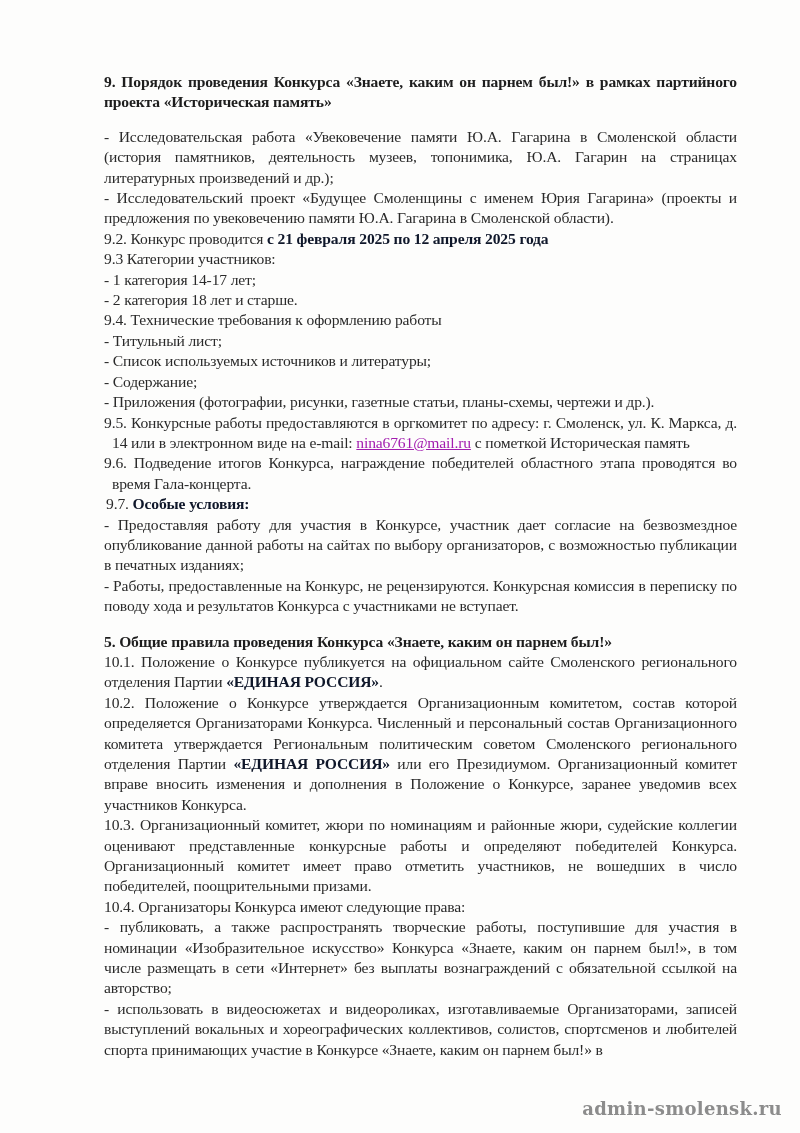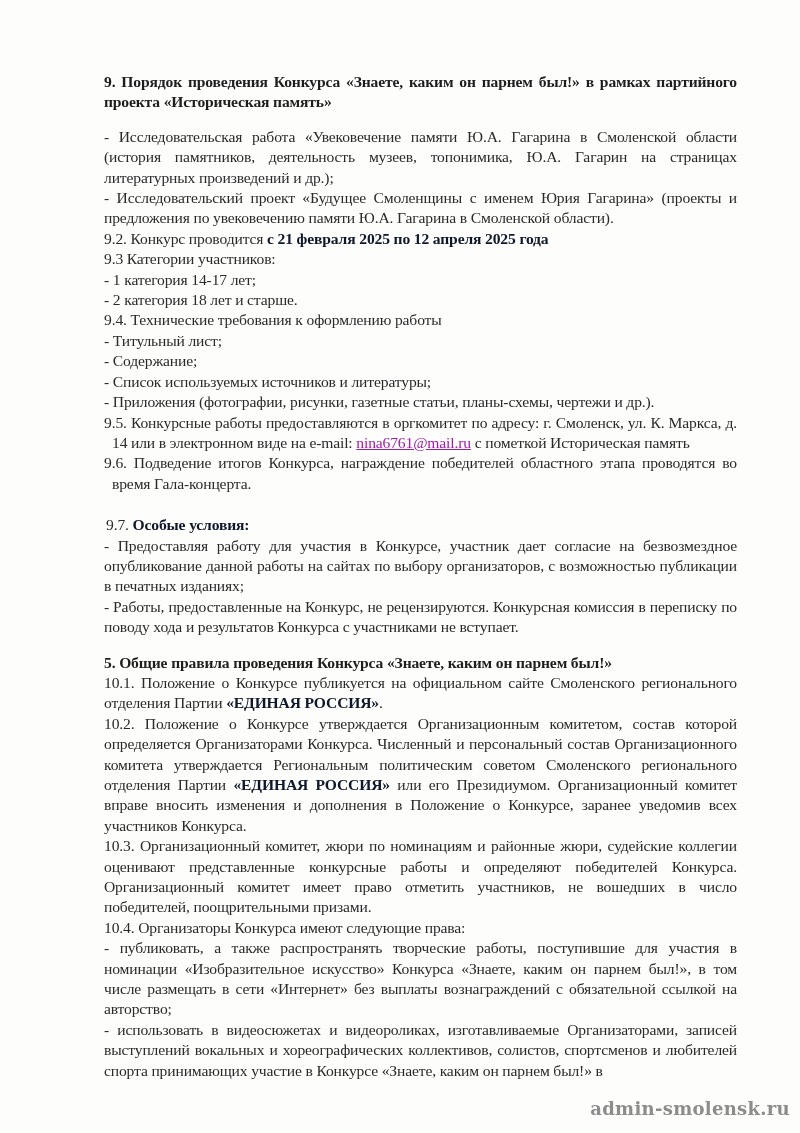--- a/index.html
+++ b/index.html
@@ -20,26 +20,26 @@
       font-size: 15.6px;
       line-height: 20.4px;
       letter-spacing: -0.15px;
     }
     .p { margin: 0; text-align: justify; }
     .last-left { text-align-last: left; }
     .heading { font-weight: bold; color: #1e1e1e; }
     .gap { height: 14px; }
     .gap2 { height: 15px; }
     .hang { padding-left: 8px; text-indent: -8px; }
-    .ind1 { padding-left: 2px; margin-top: 21px; }
+    .ind1 { padding-left: 2px; }
     b { font-weight: bold; color: #0f172a; }
     .email { text-decoration: underline; color: #a21caf; }
     .watermark {
       position: absolute;
-      right: 10px;
+      right: 18px;
       bottom: 14px;
       font-family: "DejaVu Serif", "Liberation Serif", serif;
       font-weight: bold;
       font-size: 18px;
       color: #8c8c8c;
       letter-spacing: 0.3px;
     }
   </style>
 </head>
 <body>
@@ -50,22 +50,22 @@
   <div class="gap"></div>
 
   <p class="p">- Исследовательская работа «Увековечение памяти Ю.А. Гагарина в Смоленской области (история памятников, деятельность музеев, топонимика, Ю.А. Гагарин на страницах литературных произведений и др.);</p>
   <p class="p">- Исследовательский проект «Будущее Смоленщины с именем Юрия Гагарина» (проекты и предложения по увековечению памяти Ю.А. Гагарина в Смоленской области).</p>
   <p class="p last-left"><span>9.2. Конкурс проводится </span><b>с 21 февраля 2025 по 12 апреля 2025 года</b></p>
   <p class="p">9.3 Категории участников:</p>
   <p class="p">- 1 категория 14-17 лет;</p>
   <p class="p">- 2 категория 18 лет и старше.</p>
   <p class="p">9.4. Технические требования к оформлению работы</p>
   <p class="p">- Титульный лист;</p>
+  <p class="p">- Список используемых источников и литературы;</p>
   <p class="p">- Содержание;</p>
-  <p class="p">- Список используемых источников и литературы;</p>
   <p class="p">- Приложения (фотографии, рисунки, газетные статьи, планы-схемы, чертежи и др.).</p>
   <p class="p hang"><span>9.5.  Конкурсные работы предоставляются в оргкомитет по адресу: г. Смоленск, ул. К. Маркса, д. 14 или в электронном виде на e-mail: </span><a class="email">nina6761@mail.ru</a><span> с пометкой Историческая память</span></p>
   <p class="p hang">9.6. Подведение итогов Конкурса, награждение победителей областного этапа проводятся во время Гала-концерта.</p>
   <p class="p ind1"><span>9.7. </span><b>Особые условия:</b></p>
   <p class="p">- Предоставляя работу для участия в Конкурсе, участник дает согласие на безвозмездное опубликование данной работы на сайтах по выбору организаторов, с возможностью публикации в печатных изданиях;</p>
   <p class="p">- Работы, предоставленные на Конкурс, не рецензируются. Конкурсная комиссия в переписку по поводу хода и результатов Конкурса с участниками не вступает.</p>
 
   <div class="gap2"></div>
 
   <p class="p heading">5. Общие правила проведения Конкурса «Знаете, каким он парнем был!»</p>

